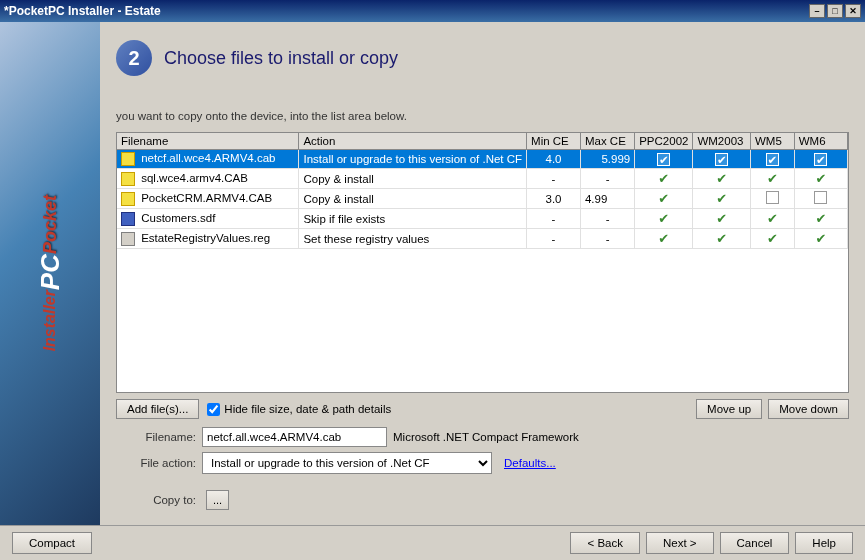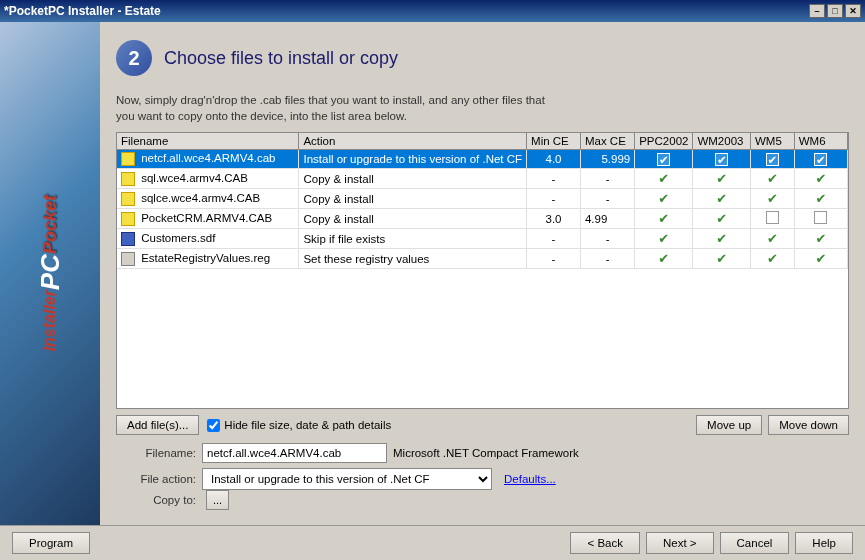--- a/index.html
+++ b/index.html
@@ -204,21 +204,21 @@
     }
     .form-input-desc {
       width: 210px;
       margin-left: 6px;
       border: none;
       background: transparent;
     }
     .form-select-row {
       display: flex;
       align-items: center;
-      margin-bottom: 0;
+      margin-bottom: 16px;
     }
     .form-select {
       border: 1px solid #888;
       background: white;
       padding: 2px 4px;
       font-size: 11.5px;
       height: 22px;
       width: 290px;
     }
     .defaults-link {
@@ -287,21 +287,21 @@
         <div style="writing-mode:vertical-rl;transform:rotate(180deg);color:#c0392b;font-size:16px;font-weight:bold;font-style:italic;">Installer</div>
       </div>
     </div>
 
     <div class="content-area">
       <div class="step-header">
         <div class="step-circle">2</div>
         <div class="step-title">Choose files to install or copy</div>
       </div>
       <div class="description">
-        <span>Now, simply drag'n'drop the .cab files that you want to install, and any other files that</span><br>
+        <br>
         <span>you want to copy onto the device, into the list area below.</span>
       </div>
 
       <div class="file-table-container">
         <table class="file-table">
           <thead>
             <tr>
               <th class="col-filename">Filename</th>
               <th class="col-action">Action</th>
               <th class="col-mince">Min CE</th>
@@ -323,33 +323,20 @@
     <td class="col-maxce" style="text-align:right;">5.999</td>
     <td class="col-ppc" style="text-align:center;"><span style="display:inline-block;width:13px;height:13px;border:1px solid #fff;background:rgba(255,255,255,0.2);text-align:center;line-height:13px;">✔</span></td>
     <td class="col-wm2003" style="text-align:center;"><span style="display:inline-block;width:13px;height:13px;border:1px solid #fff;background:rgba(255,255,255,0.2);text-align:center;line-height:13px;">✔</span></td>
     <td class="col-wm5" style="text-align:center;"><span style="display:inline-block;width:13px;height:13px;border:1px solid #fff;background:rgba(255,255,255,0.2);text-align:center;line-height:13px;">✔</span></td>
     <td class="col-wm6" style="text-align:center;"><span style="display:inline-block;width:13px;height:13px;border:1px solid #fff;background:rgba(255,255,255,0.2);text-align:center;line-height:13px;">✔</span></td>
   </tr>
               <tr>
     <td class="col-filename">
       <span class="file-icon" style="background:#f5e042;border:1px solid #c8a000;display:inline-block;vertical-align:middle;"></span>
       <span>sql.wce4.armv4.CAB</span>
-    </td>
-    <td class="col-action">Copy &amp; install</td>
-    <td class="col-mince" style="text-align:center;">-</td>
-    <td class="col-maxce" style="text-align:center;">-</td>
-    <td class="col-ppc" style="text-align:center;"><span class="green-check">✔</span></td>
-    <td class="col-wm2003" style="text-align:center;"><span class="green-check">✔</span></td>
-    <td class="col-wm5" style="text-align:center;"><span class="green-check">✔</span></td>
-    <td class="col-wm6" style="text-align:center;"><span class="green-check">✔</span></td>
-  </tr>
-              <tr>
-    <td class="col-filename">
-      <span class="file-icon" style="background:#f5e042;border:1px solid #c8a000;display:inline-block;vertical-align:middle;"></span>
-      <span>sqlce.wce4.armv4.CAB</span>
     </td>
     <td class="col-action">Copy &amp; install</td>
     <td class="col-mince" style="text-align:center;">-</td>
     <td class="col-maxce" style="text-align:center;">-</td>
     <td class="col-ppc" style="text-align:center;"><span class="green-check">✔</span></td>
     <td class="col-wm2003" style="text-align:center;"><span class="green-check">✔</span></td>
     <td class="col-wm5" style="text-align:center;"><span class="green-check">✔</span></td>
     <td class="col-wm6" style="text-align:center;"><span class="green-check">✔</span></td>
   </tr>
               <tr>
@@ -423,21 +410,21 @@
 
       <div class="form-row">
         <span class="form-label">Copy to:</span>
         <button class="browse-btn">...</button>
       </div>
     </div>
   </div>
 
   <div class="bottom-bar">
     <div class="bottom-left">
-      <button class="nav-btn">Program</button>
+      <button class="nav-btn">Compact</button>
     </div>
     <div class="bottom-right">
       <button class="nav-btn">&lt; Back</button>
       <button class="nav-btn">Next &gt;</button>
       <button class="nav-btn">Cancel</button>
       <button class="nav-btn">Help</button>
     </div>
   </div>
 </div>
 

